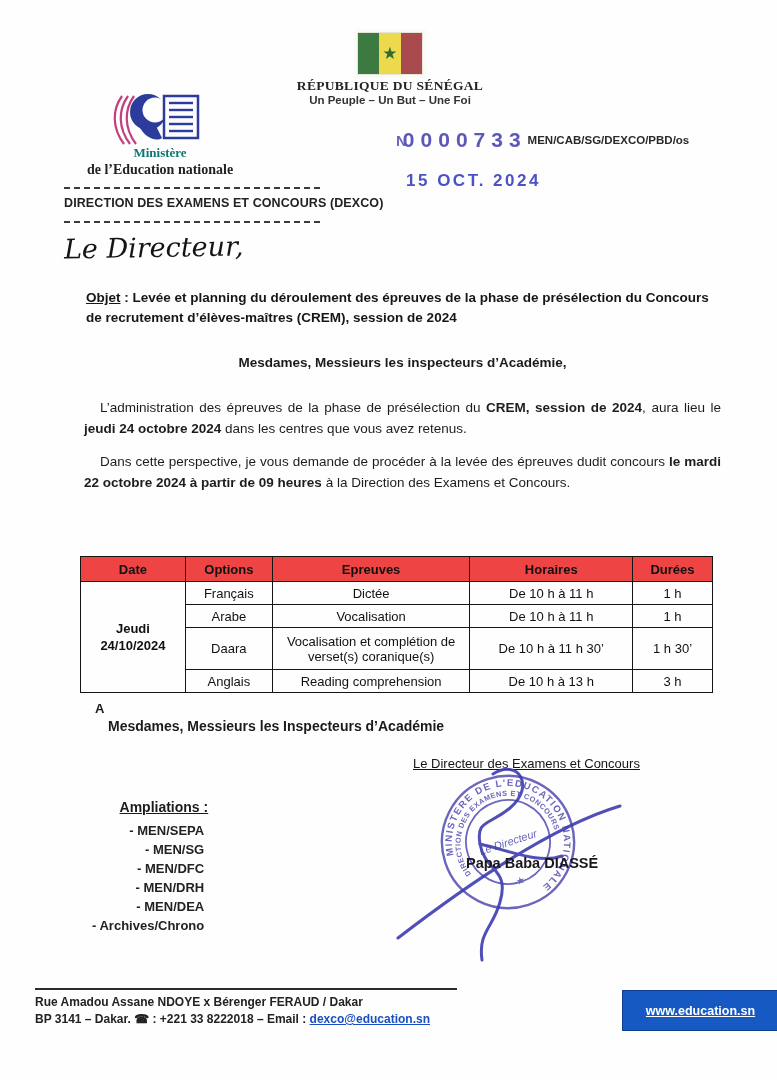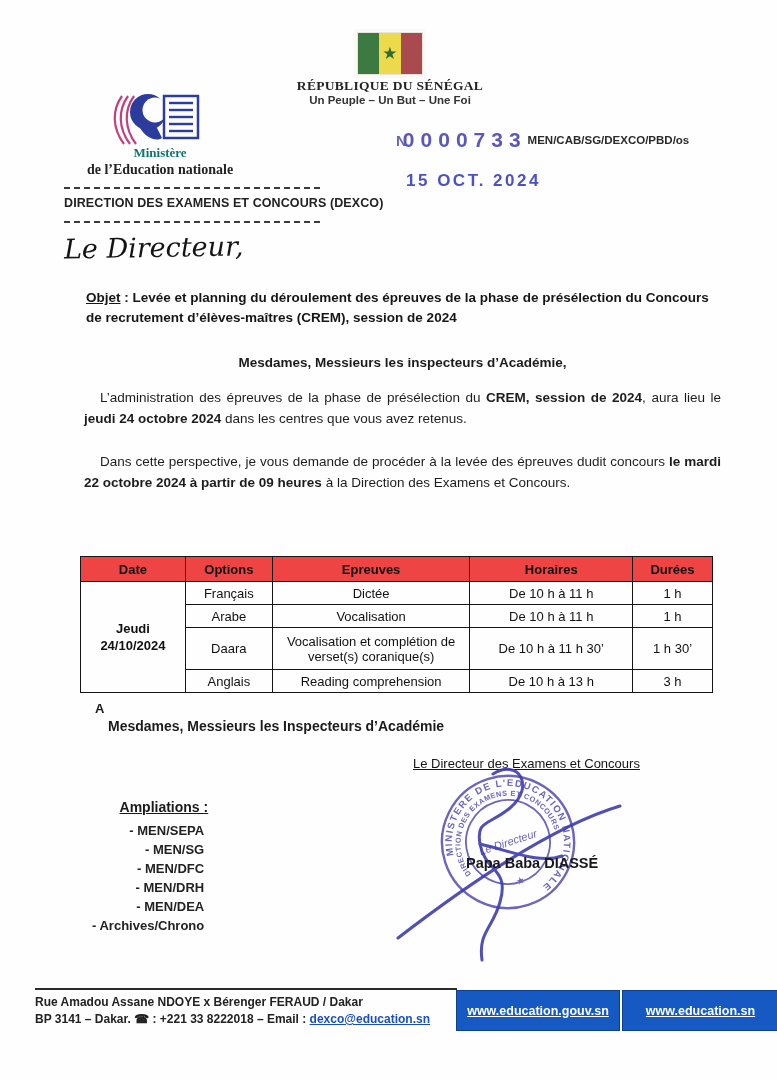--- a/index.html
+++ b/index.html
@@ -36,21 +36,21 @@
   .ref-code{font-family:Liberation Sans, sans-serif;font-weight:bold;font-size:11.5px;color:#2a2a2a;margin-left:1px;}
   .date-stamp{left:406px;top:171px;font-size:17px;font-weight:bold;color:#4a52c5;letter-spacing:2.5px;}
 
   .script-open{left:64px;top:232px;font-family:"DejaVu Serif",serif;font-style:italic;font-size:27px;color:#141414;transform:rotate(-1deg);}
 
   .objet{left:86px;top:288px;width:636px;font-size:13.5px;line-height:20px;font-weight:bold;color:#161616;}
   .objet-label{text-decoration:underline;}
 
   .salutation{left:84px;top:355px;width:637px;text-align:center;font-weight:bold;font-size:13.5px;}
   .para{left:84px;top:0;width:637px;font-size:13.5px;line-height:21px;text-align:justify;text-indent:16px;color:#1d1d1d;}
-  .p1{top:373px;}
+  .p1{top:383px;}
   .p2{top:437px;}
   .planning-intro{left:84px;top:515px;width:637px;font-size:13.5px;text-indent:32px;}
 
   
   table.planning{left:80px;top:556px;position:absolute;border-collapse:collapse;width:633px;font-size:13px;color:#111;}
   table.planning th, table.planning td{border:1.6px solid #151515;text-align:center;padding:1px 3px;}
   table.planning th{font-size:13px;background:#ef4444;height:22px;}
   td.datecell{font-weight:bold;}
   td.datecell div{line-height:17px;}
   .r-small{height:23px;}
@@ -224,23 +224,20 @@
       <path d="M 10,182 C 62,142 158,72 232,50"></path>
       <path d="M 92,88 C 126,96 152,108 174,100"></path>
     </g>
   </svg>
   <div class="abs signer-name">Papa Baba DIASSÉ</div>
 
   <div class="abs footer-left">
     <div>Rue Amadou Assane NDOYE x Bérenger FERAUD / Dakar</div>
     <div><span>BP 3141 – Dakar. </span><span class="phone-icon">☎</span><span> : +221 33 8222018  – Email : </span><a class="email-link">dexco@education.sn</a></div>
   </div>
-  <div class="abs webbox web1">
-    <span>www.education.gouv.sn</span>
-  </div>
   <div class="abs webbox web2">
     <span>www.education.sn</span>
   </div>
 
   <div class="abs camscanner">
     <div class="scanned-with">Scanned with</div>
     <div class="cam-row">
       <div class="cs-icon">CS</div>
       <div class="cam-name">CamScanner</div>
     </div>

